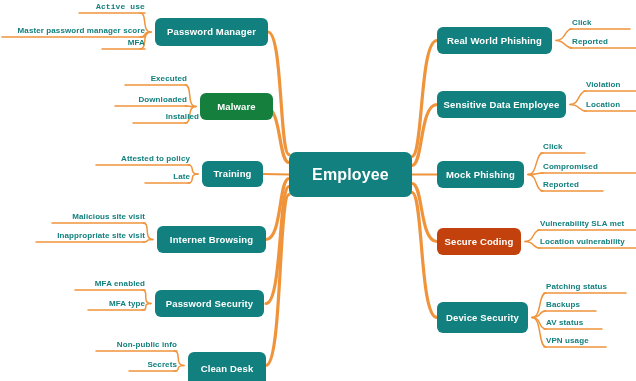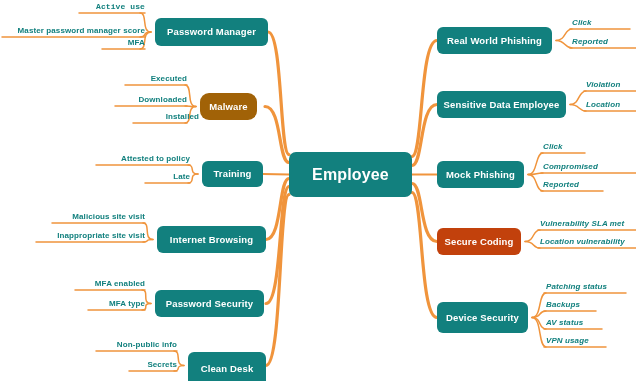--- a/index.html
+++ b/index.html
@@ -47,21 +47,21 @@
   }
   .leaf-label {
     position: absolute;
     color: #12807E;
     font-size: 8px;
     font-weight: bold;
     letter-spacing: 0.1px;
     white-space: nowrap;
     line-height: 1;
   }
-  .leaf-label.right { text-align: right; font-style: italic; }
+  .leaf-label.right { text-align: right; }
   .leaf-label.left  { text-align: right; }
 </style>
 </head>
 <body>
 
 <div id="mindmap">
   <svg id="edges" viewBox="0 0 636 381" xmlns="http://www.w3.org/2000/svg">
       <path d="M289,154.5 C279.55,154.5 282.7,32 268,32" stroke="#F0943C" stroke-width="3.2" fill="none" stroke-linecap="round"></path>
       <path d="M289,162.5 C278.2,162.5 281.8,106.5 265,106.5" stroke="#F0943C" stroke-width="3.2" fill="none" stroke-linecap="round"></path>
       <path d="M289,174.5 L263,174" stroke="#F0943C" stroke-width="2.2" fill="none" stroke-linecap="round"></path>
@@ -125,21 +125,21 @@
       <path d="M544,311 L596,311" stroke="#F0943C" stroke-width="1.5" fill="none" stroke-linecap="round"></path>
       <path d="M532,317.5 C542,317.5 538,329 546,329" stroke="#F0943C" stroke-width="1.5" fill="none" stroke-linecap="round"></path>
       <path d="M544,329 L602,329" stroke="#F0943C" stroke-width="1.5" fill="none" stroke-linecap="round"></path>
       <path d="M532,317.5 C542,317.5 538,347 546,347" stroke="#F0943C" stroke-width="1.5" fill="none" stroke-linecap="round"></path>
       <path d="M544,347 L606,347" stroke="#F0943C" stroke-width="1.5" fill="none" stroke-linecap="round"></path>
     </svg>
   <div id="nodes-layer">
       <div class="node" style="left: 155px; top: 18px; width: 113px; height: 28px; background: rgb(18, 128, 126); color: rgb(255, 255, 255);">
         <span>Password Manager</span>
       </div>
-      <div class="node" style="left: 200px; top: 93px; width: 57px; height: 27px; background: #a16207; color: rgb(255, 255, 255); border-radius: 9px;">
+      <div class="node" style="left: 200px; top: 93px; width: 73px; height: 27px; background: #15803d; color: rgb(255, 255, 255);">
         <span>Malware</span>
       </div>
       <div class="node" style="left: 202px; top: 161px; width: 61px; height: 26px; background: rgb(18, 128, 126); color: rgb(255, 255, 255);">
         <span>Training</span>
       </div>
       <div class="node" style="left: 157px; top: 226px; width: 109px; height: 27px; background: rgb(18, 128, 126); color: rgb(255, 255, 255);">
         <span>Internet Browsing</span>
       </div>
       <div class="node" style="left: 155px; top: 290px; width: 109px; height: 27px; background: rgb(18, 128, 126); color: rgb(255, 255, 255);">
         <span>Password Security</span>

